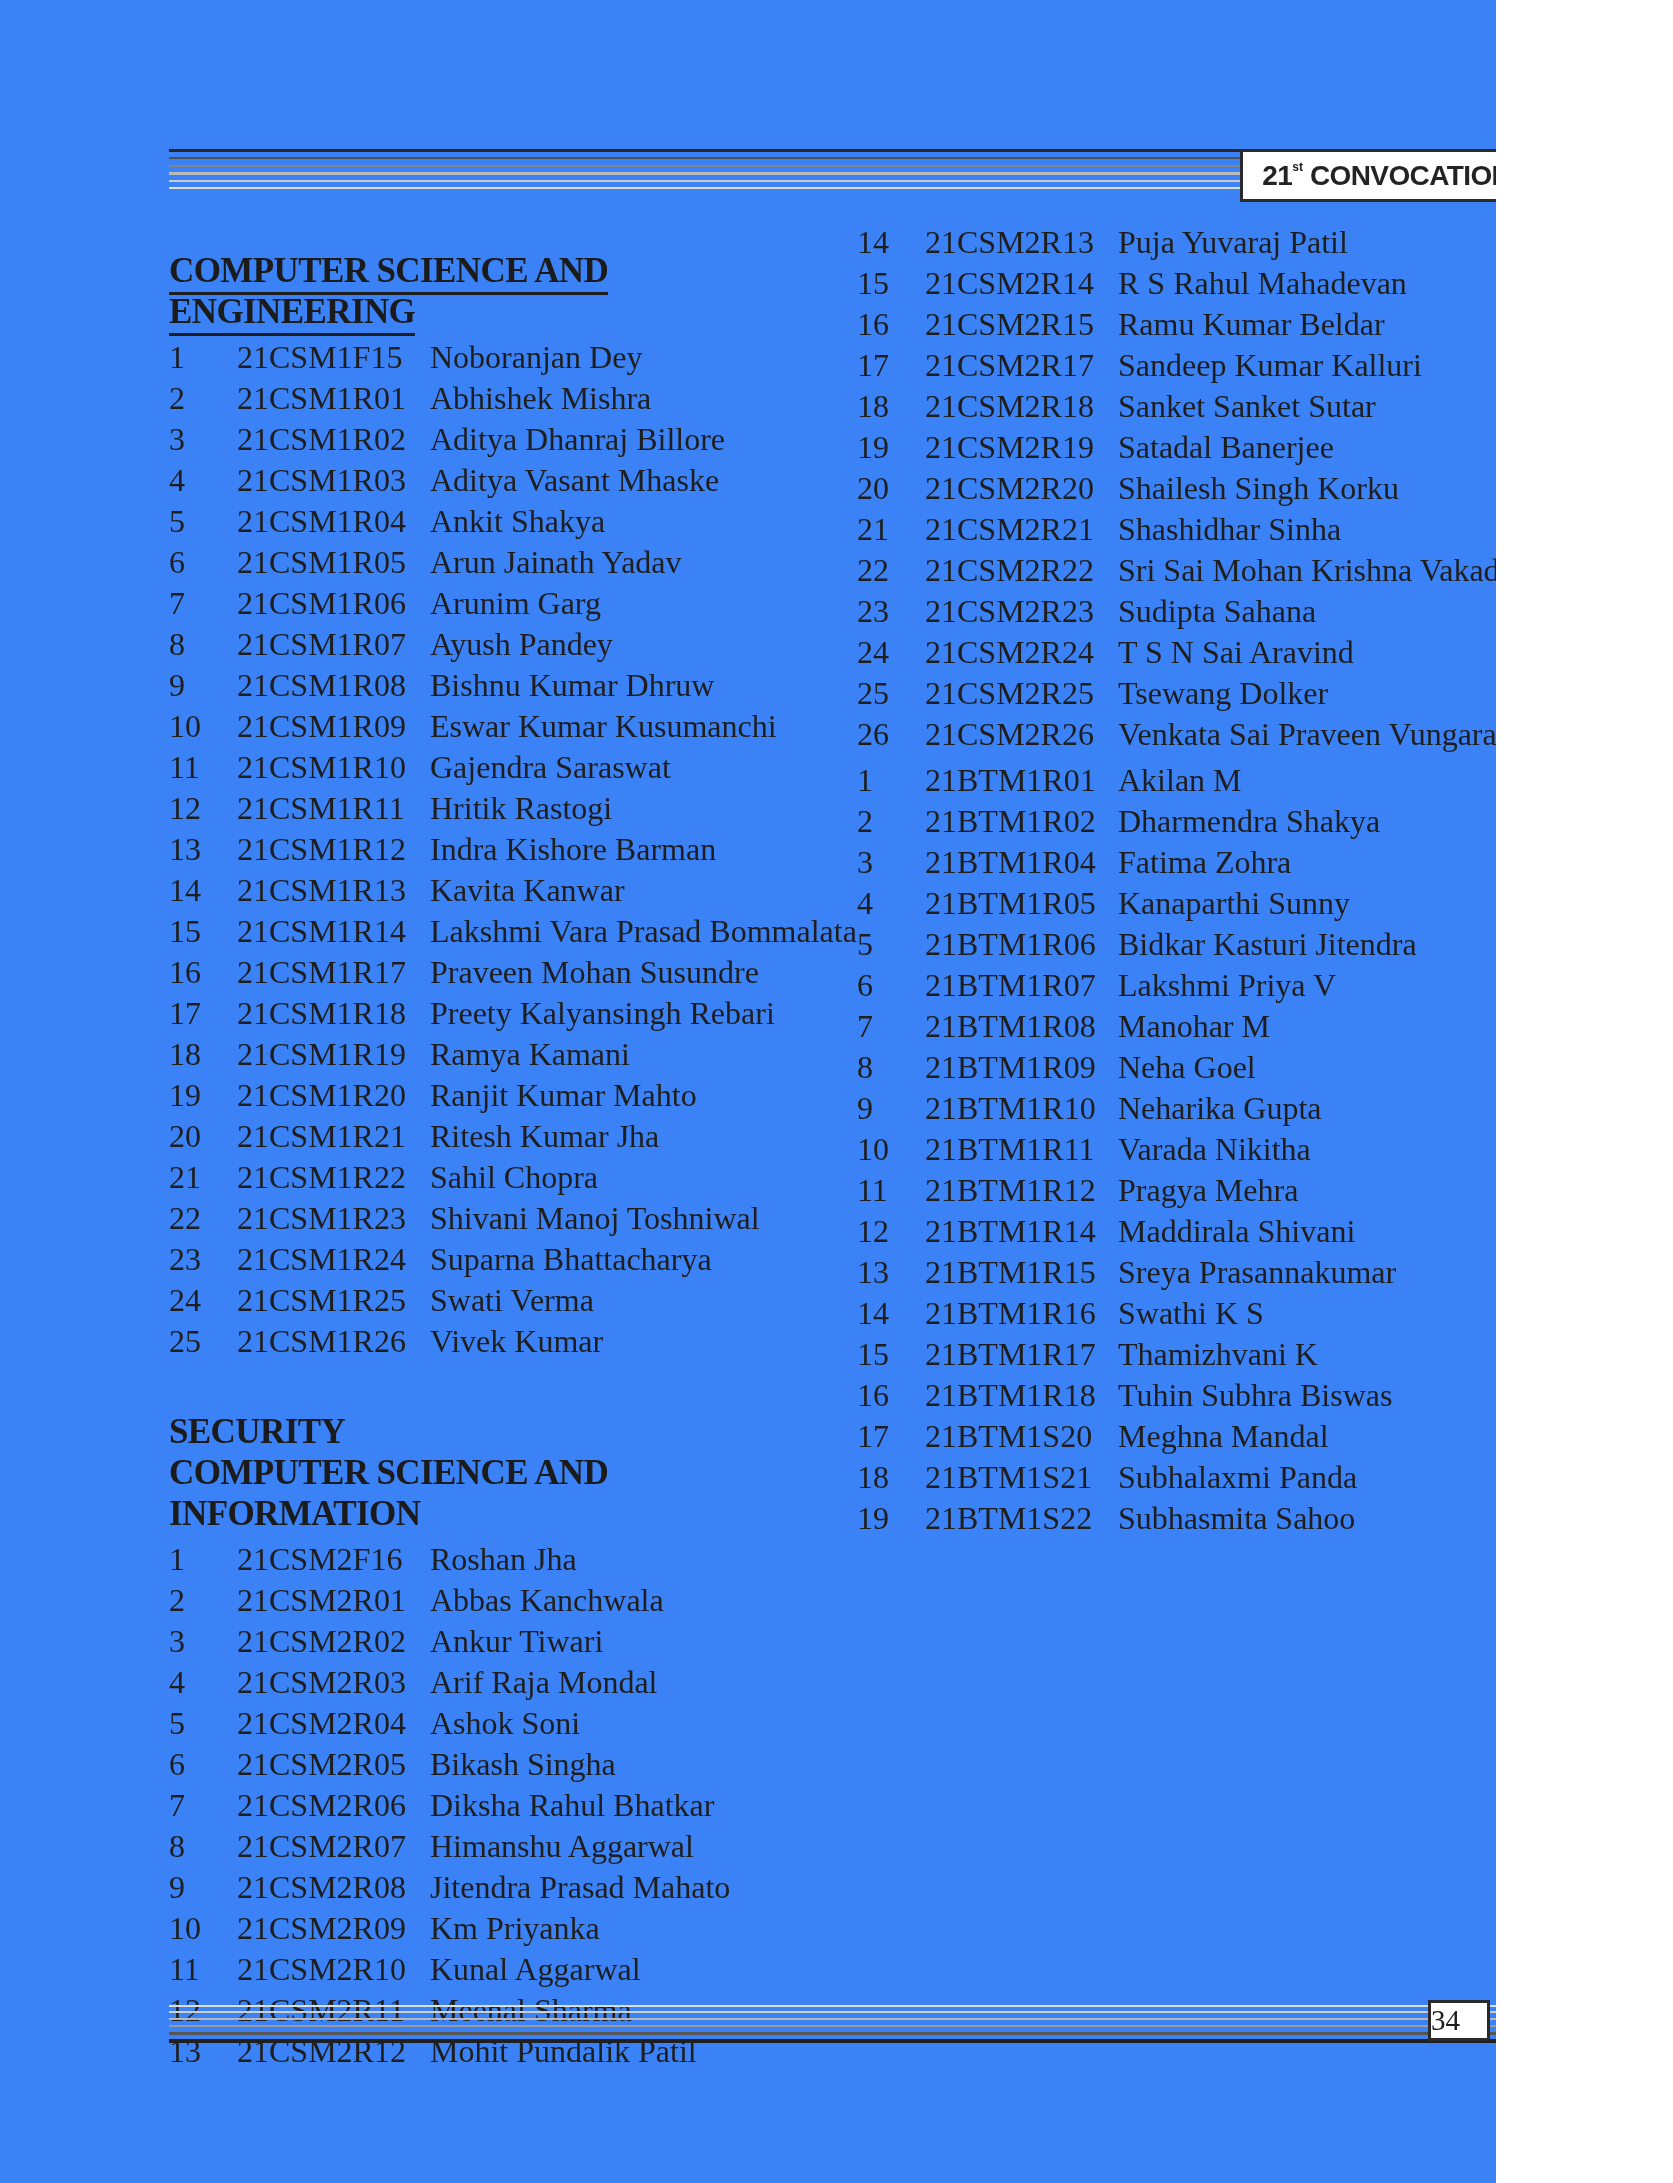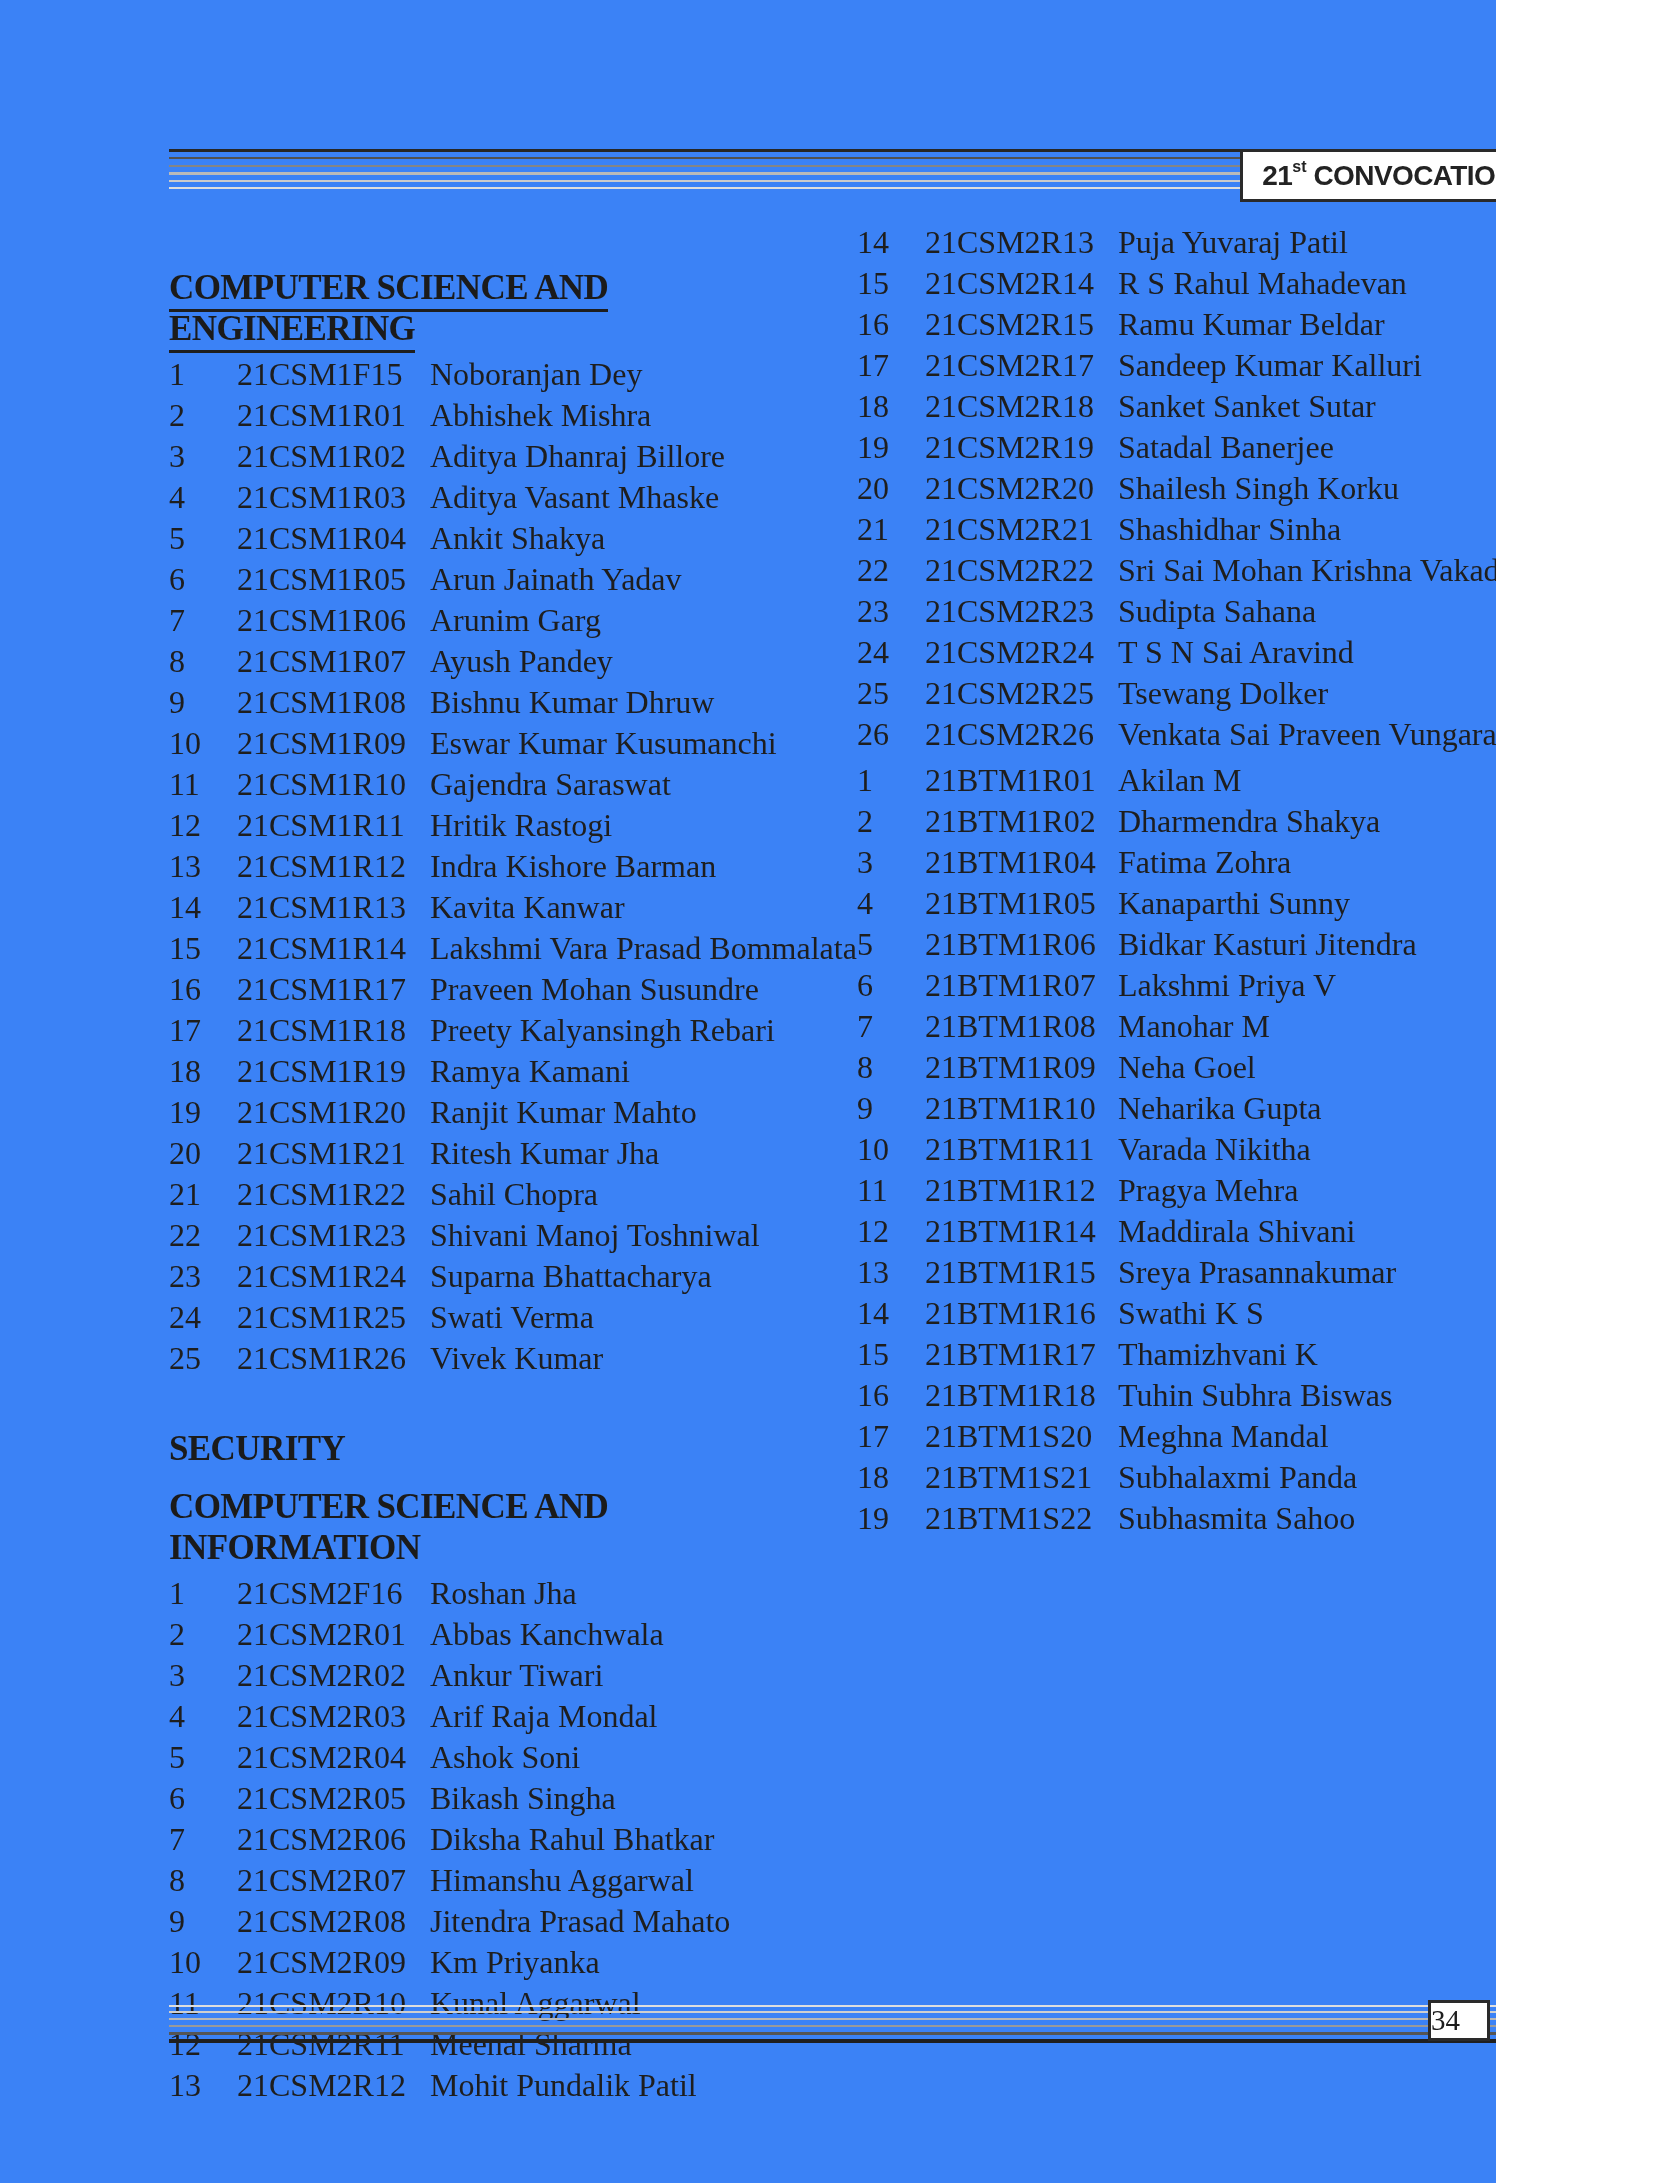--- a/index.html
+++ b/index.html
@@ -34,38 +34,38 @@
     border:3.9px solid #2a2a2a;
     display:flex;align-items:center;
     padding-left:19.3px;
     font-family:"Liberation Sans","DejaVu Sans",sans-serif;
     font-weight:bold;
     font-size:28px;
     letter-spacing:-0.6px;
     color:#232323;
     white-space:nowrap;
   }
-  .banner sup{font-size:16px;line-height:1;position:relative;top:-9px;letter-spacing:0;}
+  .banner sup{font-size:12px;line-height:1;position:relative;top:-9px;letter-spacing:0;}
   .banner .banner-word{margin-left:7px;}
 
   
   .col{position:absolute;top:0;z-index:1;}
   .col-left{left:169px;width:680px;padding-top:250px;}
   .col-right{left:857px;width:747px;padding-top:222px;}
 
   .block-heading{
     font-weight:bold;
     font-size:35px;
     letter-spacing:-0.6px;
     line-height:41px;
     color:#1b1b1b;
   }
   .col .block-heading{margin-top:49px;}
   .col > :first-child{margin-top:0;}
-  .heading-line{display:block;margin-top:17px;}
+  .heading-line{display:block;}
   .block-heading.underlined .heading-line > span{
     border-bottom:3.2px solid #1e1e1e;
     padding-bottom:1.9px;
   }
   .block-list{margin-top:5.2px;}
 
   .row{display:flex;align-items:center;height:41px;font-size:32px;white-space:nowrap;}
   .row .no{width:68px;flex:none;}
   .row .code{width:193px;flex:none;}
   .row .name{flex:1;}

